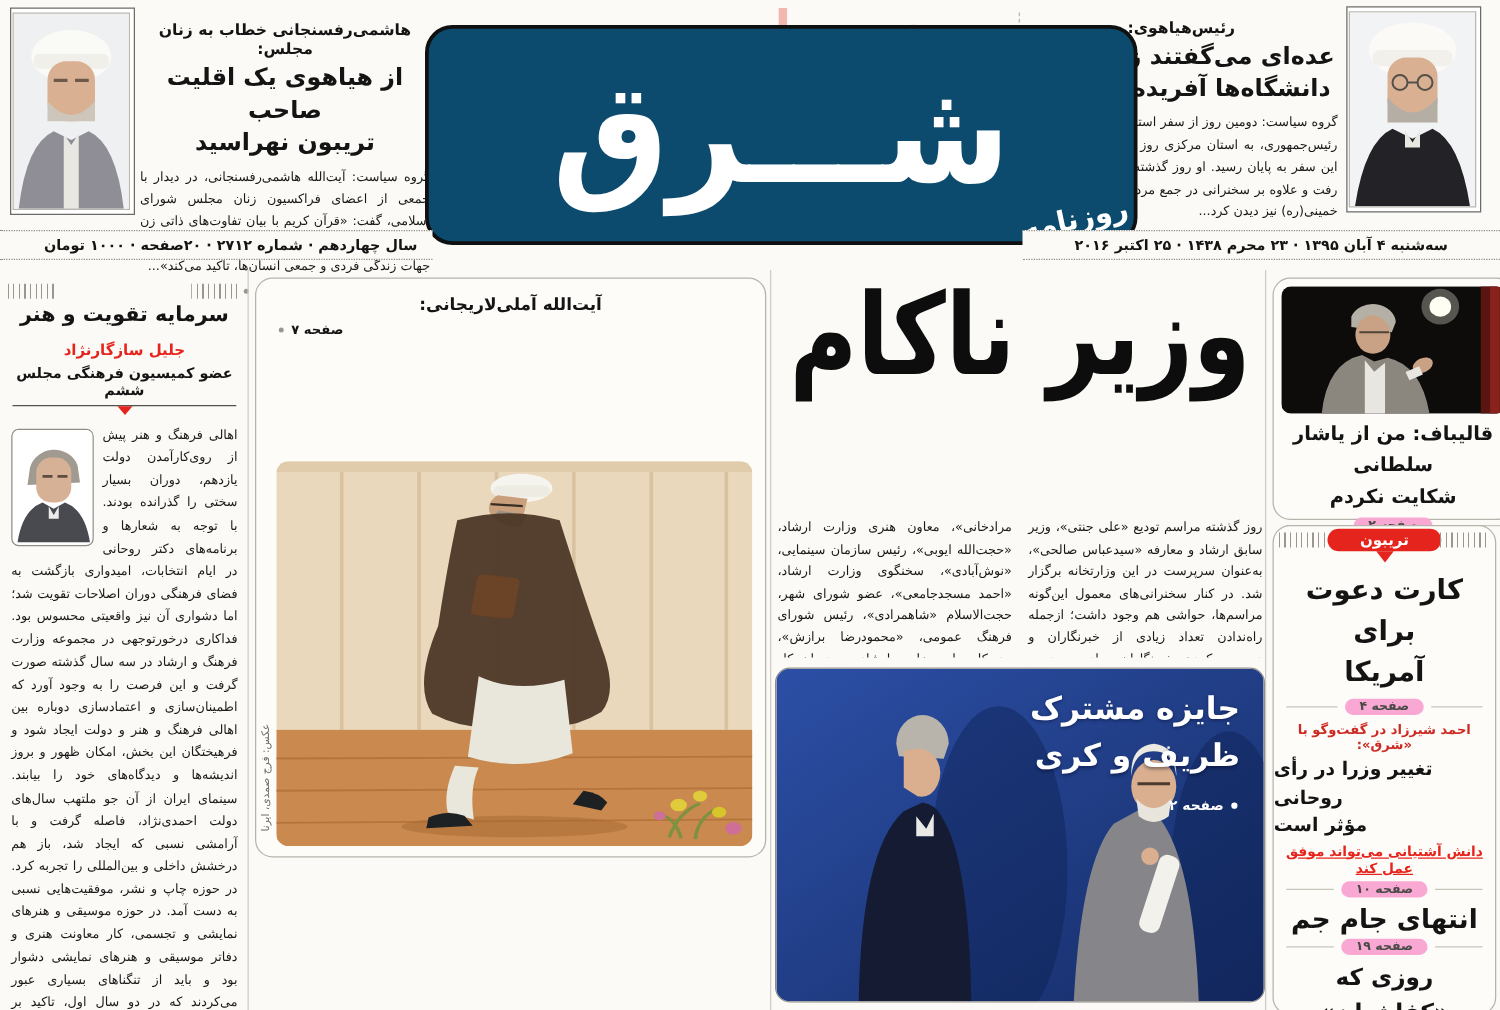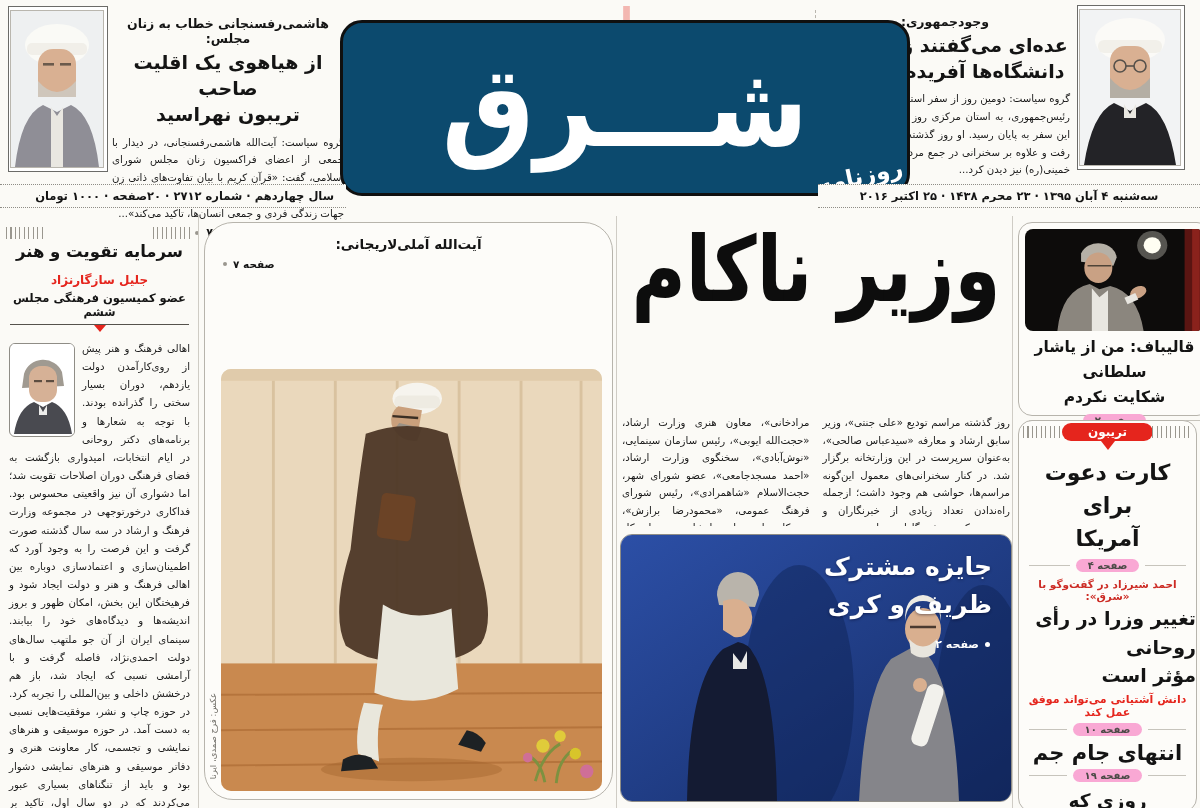--- a/index.html
+++ b/index.html
@@ -33,21 +33,21 @@
   .grey-pill{background:#f9a8d4;border-radius:9px;padding:1px 12px;font-size:10px;font-weight:bold;color:#4a4a46;white-space:nowrap;}
   
   .editorial{left:4px;top:222px;width:191px;height:586px;overflow:hidden;}
   .ed-title{font-weight:bold;text-align:center;font-size:16.5px;margin-top:20px;}
   .ed-author{color:#e5251d;font-weight:bold;text-align:center;font-size:12px;margin-top:12px;}
   .ed-role{font-weight:bold;text-align:center;font-size:11.5px;margin-top:4px;padding-bottom:5px;border-bottom:1px solid #55524c;margin-left:6px;margin-right:6px;}
   .ed-tri{width:0;height:0;border-left:6px solid transparent;border-right:6px solid transparent;border-top:7px solid #e5251d;margin:0 auto;}
   .ed-body{font-size:10.2px;line-height:1.78;text-align:justify;margin-top:8px;padding:0 5px;color:#1b1b1b;}
   .ed-photo{float:left;width:64px;height:92px;margin:3px 7px 2px 0;border:1px solid #8f8d86;border-radius:6px;overflow:hidden;background:#fff;}
   
-  .center-box{left:204px;top:222px;width:409px;height:578px;overflow:hidden;position:absolute;border-radius:29px;}
+  .center-box{left:204px;top:222px;width:409px;height:464px;overflow:hidden;position:absolute;}
   .cn-kicker{font-weight:bold;text-align:center;font-size:13.5px;margin-top:13px;}
   .cn-headline{font-weight:bold;text-align:center;font-size:26px;line-height:1.32;margin-top:6px;}
   .cn-pageref{display:flex;align-items:center;gap:6px;font-weight:bold;font-size:10.5px;padding-right:0;padding-left:0;margin:6px 0 0 0;justify-content:flex-end;padding-left:18px;}
   .lar-photo{position:absolute;left:16px;right:10px;top:146px;bottom:8px;border-radius:10px;overflow:hidden;}
   .v-credit{position:absolute;left:3px;bottom:20px;writing-mode:vertical-rl;transform:rotate(180deg);font-size:8.5px;color:#6e6c66;letter-spacing:1px;}
   
   .lead-headline{left:620px;top:220px;width:392px;text-align:center;font-weight:bold;font-size:74px;line-height:1.1;transform:scaleY(1.22);transform-origin:top center;letter-spacing:-3px;color:#0d0d0d;}
   .lead-subhead{left:622px;top:347px;width:388px;color:#e5251d;font-weight:bold;font-size:18px;line-height:1.5;text-align:center;}
   .lead-body{left:622px;top:414px;width:388px;height:112px;display:flex;gap:13px;overflow:hidden;}
   .lead-col{flex:1;font-size:10.2px;line-height:1.72;text-align:justify;color:#191919;}
@@ -55,22 +55,22 @@
   .zk-title{position:absolute;top:14px;right:18px;color:#fff;font-weight:bold;font-size:25px;line-height:1.5;text-align:right;text-shadow:0 1px 3px rgba(0,0,30,.45);}
   .zk-pageref{position:absolute;top:104px;right:20px;color:#fff;font-weight:bold;font-size:11px;display:flex;align-items:center;gap:6px;}
   .wdot{width:5px;height:5px;border-radius:50%;background:#fff;display:inline-block;}
   
   .sb-box1{left:1018px;top:222px;width:193px;height:194px;position:absolute;}
   .sb-photo{margin:6px 6px 4px 6px;height:102px;border-radius:8px;overflow:hidden;}
   .sb-headline{font-weight:bold;text-align:center;font-size:15.5px;line-height:1.62;margin-top:2px;}
   .sb-box2{left:1018px;top:420px;width:179px;height:392px;position:absolute;overflow:hidden;}
   .ti-h1{font-weight:bold;text-align:center;font-size:22px;line-height:1.5;margin-top:6px;}
   .ti-kicker{color:#cc2b24;font-weight:bold;text-align:center;font-size:10.5px;margin-top:6px;}
-  .ti-h2{font-weight:bold;text-align:right;font-size:19px;line-height:1.5;margin-top:2px;}
-  .ti-sub{color:#e5251d;font-weight:bold;text-align:center;font-size:11px;margin-top:3px;}
+  .ti-h2{font-weight:bold;text-align:left;font-size:15px;line-height:1.5;margin-top:2px;}
+  .ti-sub{color:#e5251d;font-weight:bold;text-align:center;font-size:11px;margin-top:3px;text-decoration:underline;}
   .ti-h3{font-weight:bold;text-align:center;font-size:21px;margin-top:5px;}
   .ti-h4{font-weight:bold;text-align:center;font-size:18.5px;line-height:1.55;margin-top:5px;}
 </style>
 </head>
 <body>
 
 <div class="page">
 
   <div class="abs watermark">چهـــــار</div>
 
@@ -98,21 +98,21 @@
 تریبون نهراسید</div>
     <div class="story-body">گروه سیاست: آیت‌الله هاشمی‌رفسنجانی، در دیدار با جمعی از اعضای فراکسیون زنان مجلس شورای اسلامی، گفت: «قرآن کریم با بیان تفاوت‌های ذاتی زن و مرد در فلسفه آفرینش، بر برابری آنها در بسیاری از جهات زندگی فردی و جمعی انسان‌ها، تاکید می‌کند»...</div>
     <div class="pageref">
       <span class="dot"></span>
         <span>صفحه ۷</span>
         <span class="dot"></span>
     </div>
   </div>
 
   <div class="abs" style="left:820px;top:14px;width:250px;">
-    <div class="kicker">وجود‌جمهوری:</div>
+    <div class="kicker">رئیس‌هیاهوی:</div>
     <div class="story-headline ml">عده‌ای می‌گفتند زنان برای
 دانشگاه‌ها آفریده نشده‌اند</div>
     <div class="story-body">گروه سیاست: دومین روز از سفر استانی «حسن روحانی»، رئیس‌جمهوری، به استان مرکزی روز گذشته ادامه یافت و این سفر به پایان رسید. او روز گذشته از اراک به «خمین» رفت و علاوه بر سخنرانی در جمع مردم خمین، از بیت امام خمینی(ره) نیز دیدن کرد...</div>
     <div class="pageref">
       <span class="dot"></span>
         <span>صفحه ۲</span>
         <span class="dot"></span>
     </div>
   </div>
   <div class="abs photo-frame" style="left:1077px;top:5px;width:108px;height:165px;">

